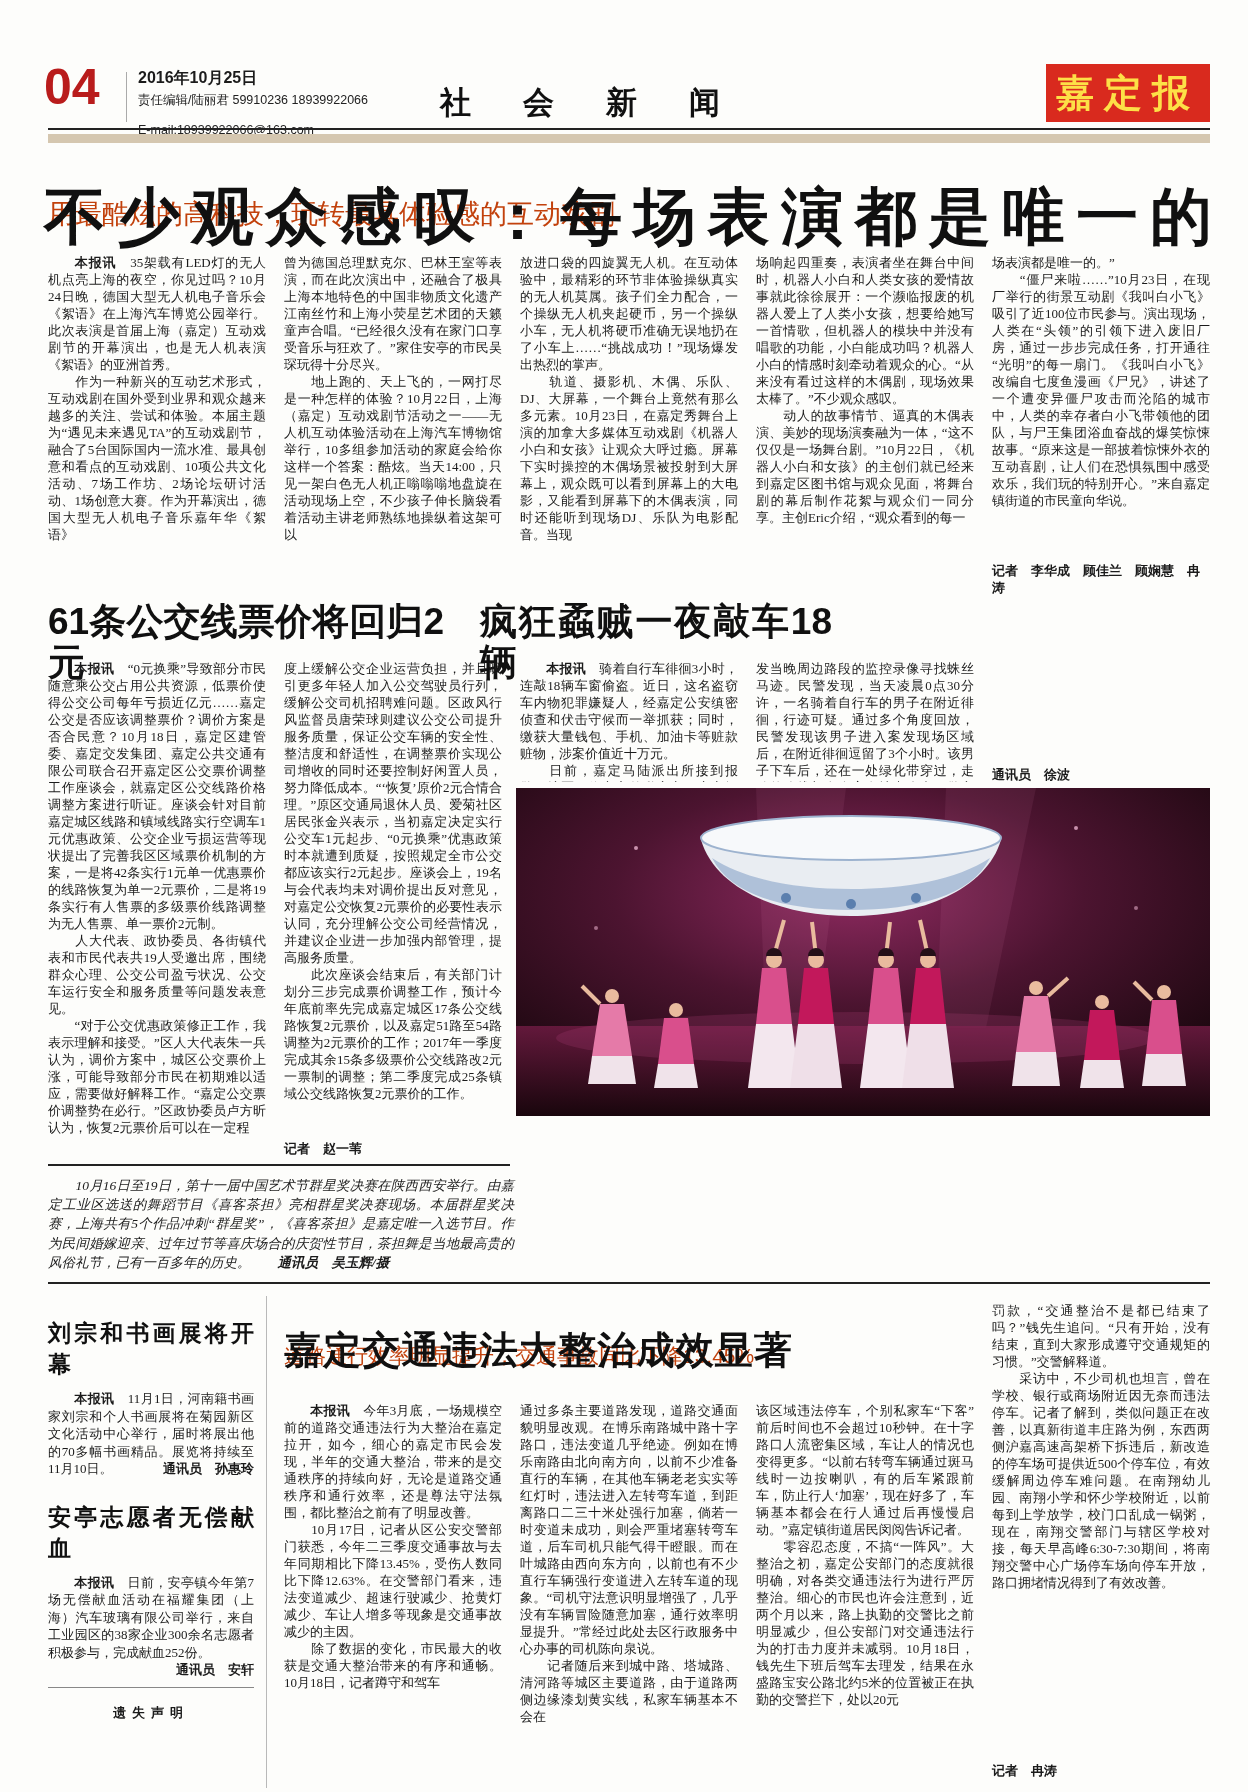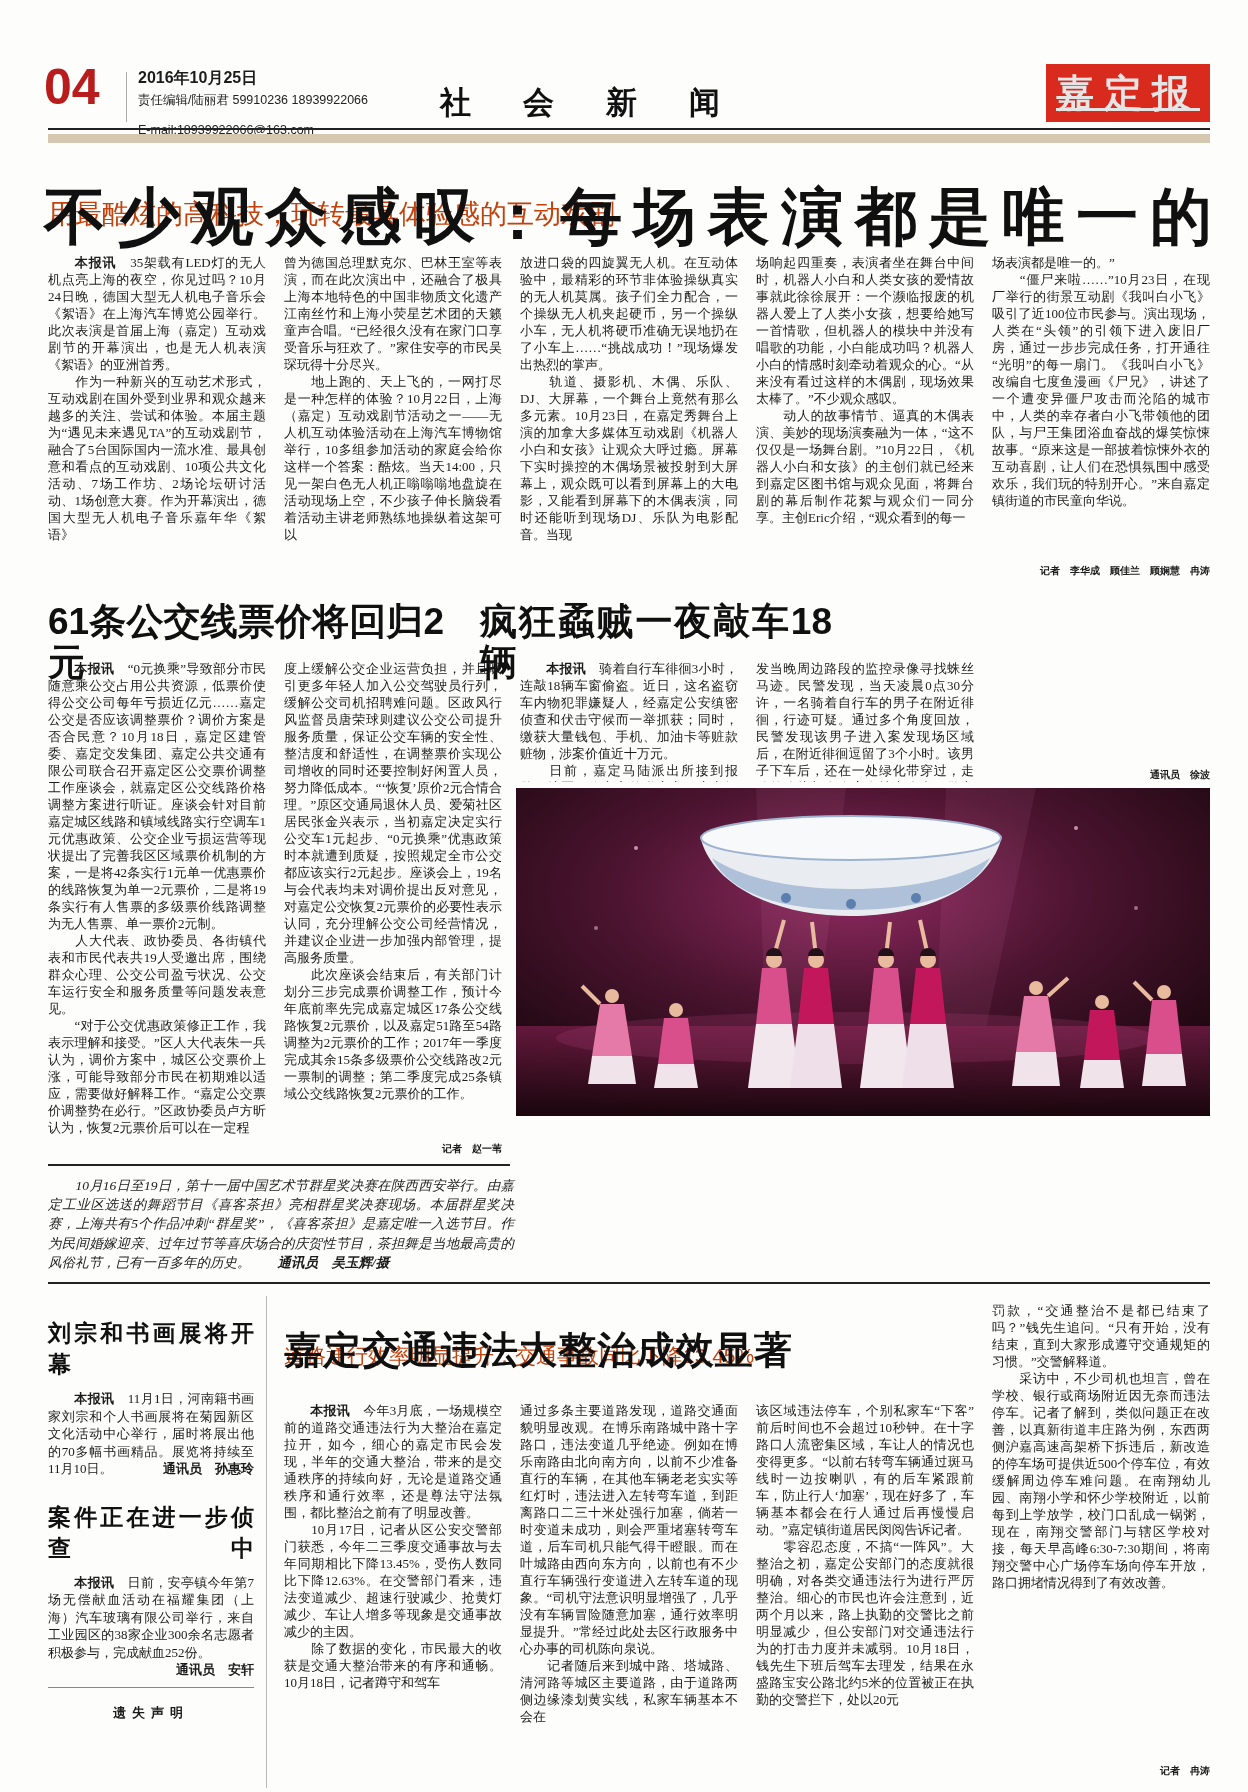--- a/index.html
+++ b/index.html
@@ -5,25 +5,25 @@
   html,body{margin:0;padding:0;background:#e8e8e8;}
   #page{position:relative;width:1248px;height:1792px;background:#fdfdfb;margin:0 auto;
         font-family:"Liberation Serif","DejaVu Serif",serif;color:#1b1b1b;overflow:hidden;}
   .abs{position:absolute;}
   .sans{font-family:"Liberation Sans","DejaVu Sans",sans-serif;}
   .colbox{white-space:pre-wrap;text-align:justify;font-size:13px;line-height:17px;overflow:hidden;}
   .ind{display:inline-block;width:2em;}
   b.dl{font-family:"Liberation Sans","DejaVu Sans",sans-serif;}
   .headline{font-family:"Liberation Sans","DejaVu Sans",sans-serif;font-weight:900;color:#101010;
             text-align:justify;text-align-last:justify;}
-  .byline{font-weight:bold;font-size:10px;line-height:17px;text-align:right;background:#fdfdfb;}
+  .byline{font-weight:bold;font-size:13px;line-height:17px;text-align:left;background:#fdfdfb;}
   .rule{background:#222;}
   .pageno{color:#b91c1c;font-weight:900;font-size:50px;line-height:1;}
-  .masthead{background:#d92a1e;color:#e5e5e5;display:flex;align-items:center;justify-content:center;
-            font-weight:900;font-size:38px;letter-spacing:10px;text-decoration:underline;}
+  .masthead{background:#d92a1e;color:#fde047;display:flex;align-items:center;justify-content:center;
+            font-weight:900;font-size:38px;letter-spacing:10px;}
   .band{background:#d5c7b0;}
   .caption{font-style:italic;font-size:13.5px;line-height:19.2px;white-space:pre-wrap;text-align:justify;}
   .pill{border:2px solid #2b2b2b;border-radius:19px;height:34px;line-height:34px;padding:0 16px;
         font-weight:bold;font-size:20px;display:inline-block;}
   .brieftitle{font-family:"Liberation Sans","DejaVu Sans",sans-serif;font-weight:900;font-size:23px;
               text-align:justify;text-align-last:justify;margin:24px 0 10px 0;color:#101010;}
   .briefbody{white-space:pre-wrap;text-align:justify;font-size:13px;line-height:17.5px;}
   .vrule{background:#b9b9b9;}
   .kicker{font-family:"Liberation Sans","DejaVu Sans",sans-serif;color:#c2410c;margin-top:44px;}
 </style>
@@ -174,21 +174,21 @@
   <div class="abs caption" style="left:48px;top:1176px;width:466px;"><span>　　10月16日至19日，第十一届中国艺术节群星奖决赛在陕西西安举行。由嘉定工业区选送的舞蹈节目《喜客茶担》亮相群星奖决赛现场。本届群星奖决赛，上海共有5个作品冲刺“群星奖”，《喜客茶担》是嘉定唯一入选节目。作为民间婚嫁迎亲、过年过节等喜庆场合的庆贺性节目，茶担舞是当地最高贵的风俗礼节，已有一百多年的历史。</span><b>　　通讯员　吴玉辉/摄</b></div>
 
   <div class="abs rule" style="left:48px;top:1282px;width:1162px;height:2px;"></div>
   <div class="abs vrule" style="left:266px;top:1296px;width:1px;height:492px;"></div>
 
   <div class="abs" style="left:48px;top:1294px;width:206px;">
 
     <div class="brieftitle">刘宗和书画展将开幕</div>
     <div class="briefbody"><span class="ind"></span><b class="dl">本报讯</b><span>　11月1日，河南籍书画家刘宗和个人书画展将在菊园新区文化活动中心举行，届时将展出他的70多幅书画精品。展览将持续至11月10日。</span><b style="float:right">通讯员　孙惠玲</b></div>
 
-    <div class="brieftitle">案件正在进一步侦查中</div>
+    <div class="brieftitle">安亭志愿者无偿献血</div>
     <div class="briefbody"><span class="ind"></span><b class="dl">本报讯</b><span>　日前，安亭镇今年第7场无偿献血活动在福耀集团（上海）汽车玻璃有限公司举行，来自工业园区的38家企业300余名志愿者积极参与，完成献血252份。</span><b style="float:right">通讯员　安轩</b></div>
 
     <div style="border-top:1px solid #888;margin-top:26px;padding-top:16px;">
       <div class="sans" style="font-weight:900;font-size:13px;text-align:center;letter-spacing:6px;">遗失声明</div>
 
     </div>
   </div>
 
   <div class="abs kicker" style="left:284px;top:1298px;font-size:21px;">道路通行效率明显提升，交通事故同比下降13.45%</div>
   <div class="abs headline" style="left:284px;top:1328px;width:508px;font-size:38px;line-height:1.2;">嘉定交通违法大整治成效显著</div>

